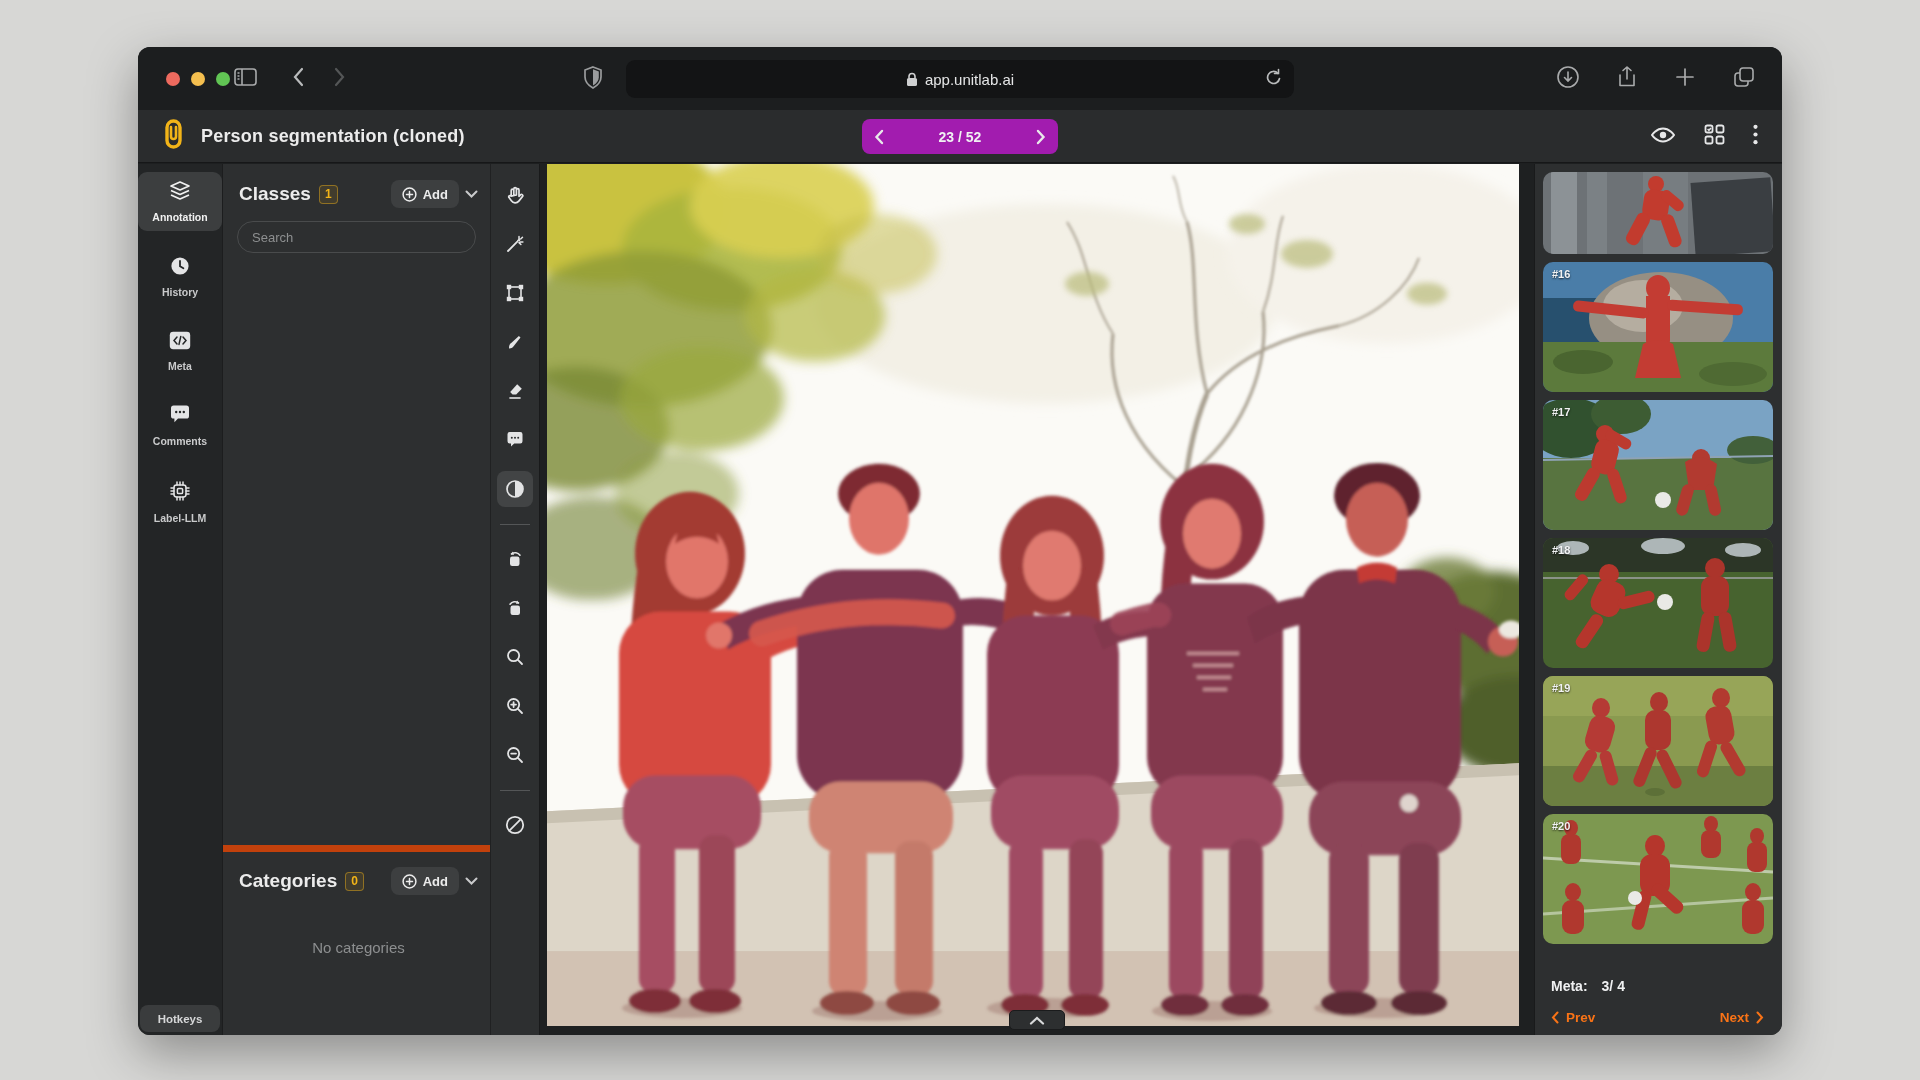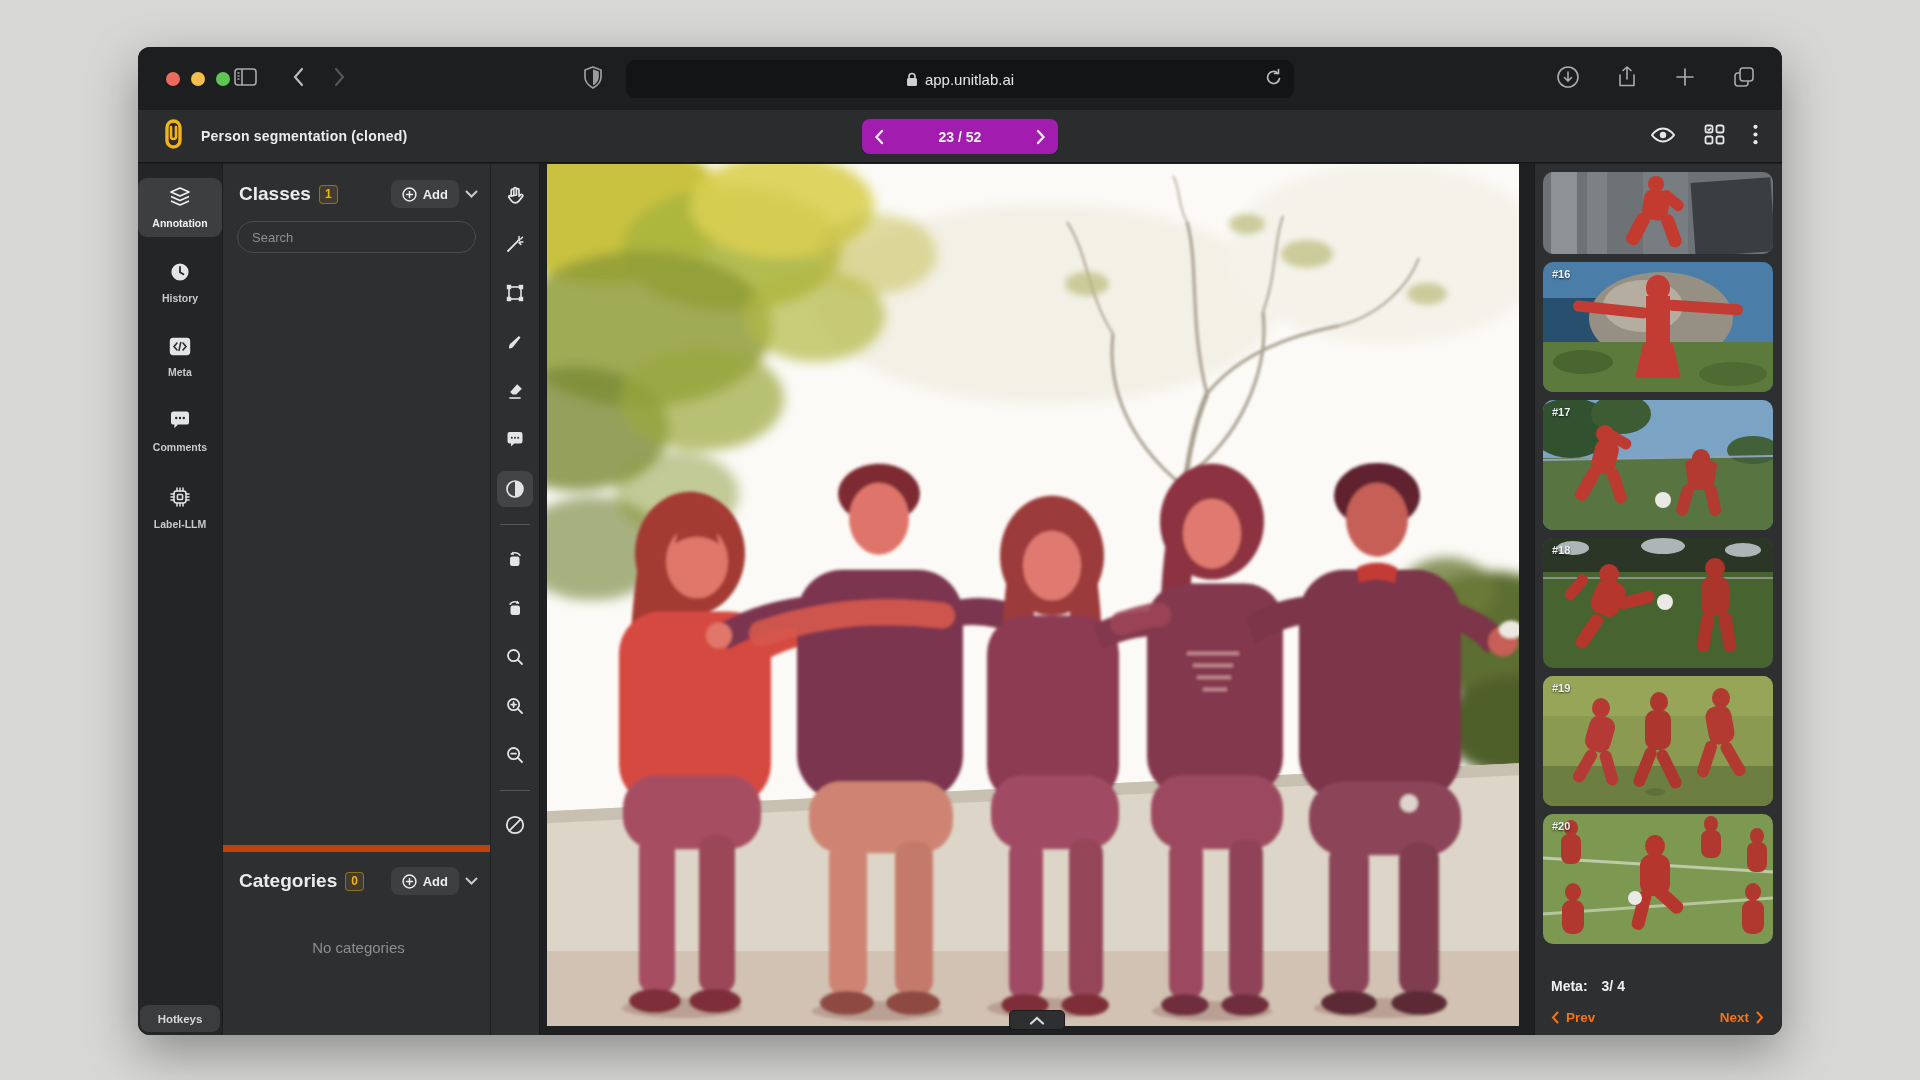--- a/index.html
+++ b/index.html
@@ -14,30 +14,30 @@
   .chrome .cicon { position:absolute; top:20px; color:#a9abac; display:flex; align-items:center; justify-content:center; }
   .chrome svg { display:block; }
   .urlbar { position:absolute; left:50%; top:13px; transform:translateX(-50%); width:668px; height:38px; background:#131415; border-radius:9px; display:flex; align-items:center; justify-content:center; color:#e4e5e6; font-size:15px; }
   .urlbar .lock { margin-right:7px; color:#cfd0d1; }
   .urlbar .refresh { position:absolute; right:12px; top:8px; color:#b9bbbc; }
   .chrome-right { position:absolute; right:26px; top:18px; display:flex; gap:36px; color:#a9abac; }
 
   
   .appbar { position:relative; height:53px; background:#2a2c2d; display:flex; align-items:center; border-bottom:1px solid #161718; }
   .logo { margin-left:22px; }
-  .apptitle { margin-left:14px; color:#ececec; font-size:14px; font-weight:bold; letter-spacing:.2px; }
+  .apptitle { margin-left:14px; color:#ececec; font-size:18px; font-weight:bold; letter-spacing:.2px; }
   .pager { position:absolute; left:50%; top:9px; transform:translateX(-50%); width:196px; height:35px; background:#a21caf; border-radius:8px; display:flex; align-items:center; justify-content:space-between; padding:0 12px; }
   .pager .pgbtn { background:none; border:none; color:#e8e9ea; cursor:pointer; display:flex; }
   .pager .pgval { color:#f0f1f2; font-size:14px; font-weight:bold; }
   .appbar-right { position:absolute; right:24px; top:0; height:53px; display:flex; align-items:center; gap:28px; color:#dcdddd; }
 
   
   .main { position:absolute; top:117px; bottom:0; left:0; right:0; display:flex; }
 
-  .nav { width:84px; background:#232526; position:relative; display:flex; flex-direction:column; padding-top:14px; }
+  .nav { width:84px; background:#232526; position:relative; display:flex; flex-direction:column; padding-top:8px; }
   .nav-item { width:100%; padding:9px 2px 8px; margin-bottom:16px; display:flex; flex-direction:column; align-items:center; gap:6px; color:#c9cacb; cursor:pointer; }
   .nav-item.active { background:#3c3e3f; border-radius:9px; color:#f1f1f1; }
   .nav-item .nlabel { font-size:10.5px; font-weight:bold; }
   .hotkeys { position:absolute; bottom:3px; left:2px; right:2px; height:27px; background:#3a3c3d; border-radius:8px; color:#d6d7d8; font-size:11.5px; font-weight:bold; display:flex; align-items:center; justify-content:center; cursor:pointer; }
 
   .classes-panel { width:268px; background:#2d2f30; border-left:1px solid #1c1d1e; display:flex; flex-direction:column; }
   .cp-head { display:flex; align-items:center; padding:16px 12px 0 16px; }
   .cp-title { color:#ececec; font-size:19px; font-weight:bold; }
   .badge { margin-left:8px; min-width:19px; height:19px; padding:0 4px; border-radius:4px; background:rgba(242,180,24,.10); border:1px solid rgba(242,180,24,.45); color:#f2b418; font-size:12px; font-weight:bold; display:flex; align-items:center; justify-content:center; }
   .addbtn { margin-left:auto; height:28px; padding:0 11px; background:#3d3f40; border:none; border-radius:8px; color:#ececec; font-size:13px; font-weight:bold; display:flex; align-items:center; gap:6px; cursor:pointer; font-family:inherit; }

